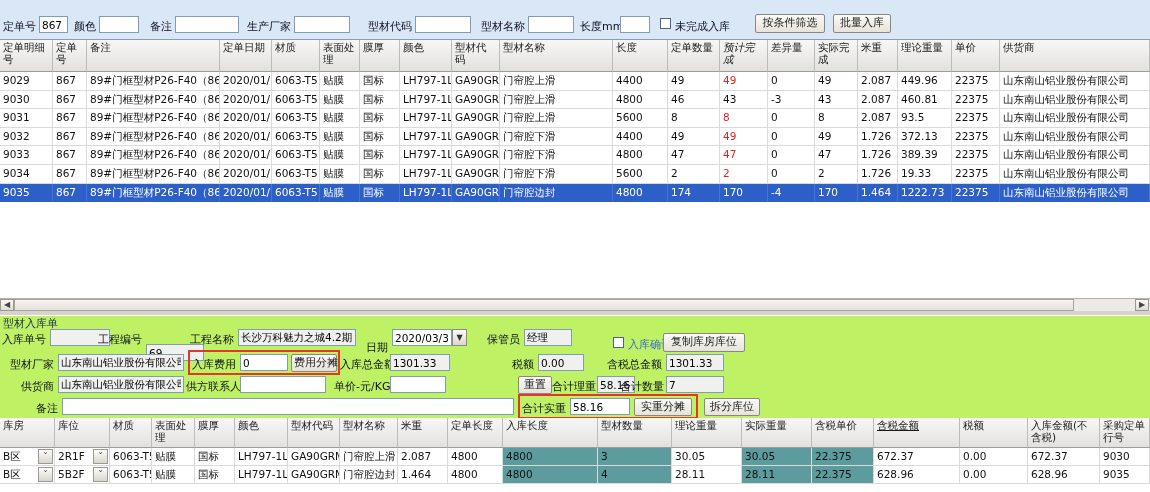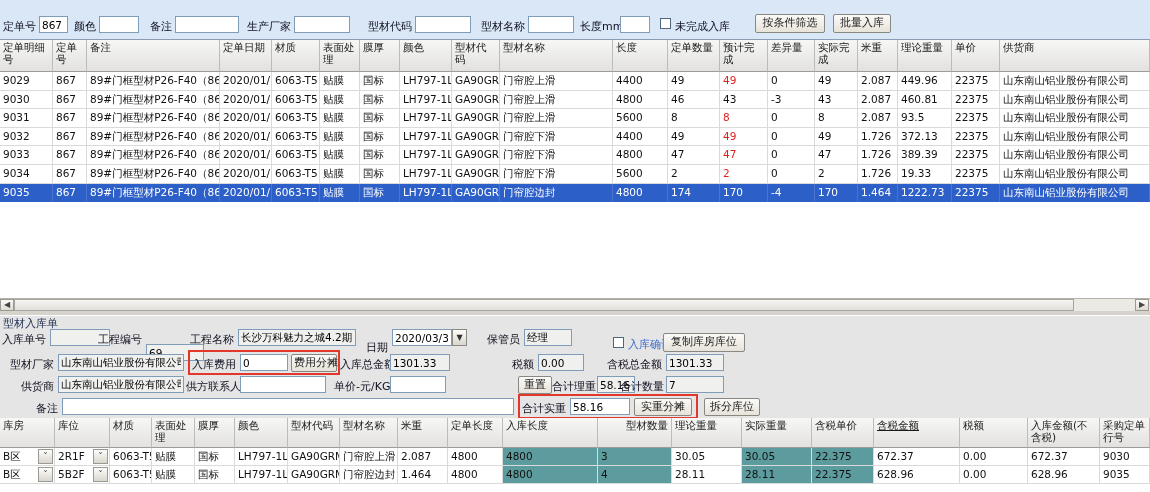--- a/index.html
+++ b/index.html
@@ -25,21 +25,21 @@
 .t2 .trow{height:18px}
 .tc{flex:none;border-right:1px solid #dadada;border-bottom:1px solid #dadada;font-size:10.5px;line-height:17px;padding:0 3px;white-space:nowrap;overflow:hidden;position:relative}
 .sel{background:#2d5fc8;color:#fff}
 .sel .tc{border-right-color:#4a74d2;border-bottom-color:#2d5fc8}
 .red span{color:#e02222}
 .teal{background:#5d9c9e}
 .ddb{position:absolute;right:1px;top:1px;width:15px;height:15px;background:linear-gradient(#fdfdfc,#d9d6cd);border:1px solid #9a9a92;font-size:9px;line-height:13px;text-align:center;color:#333}
 .hscroll{position:absolute;left:0;top:298px;width:1150px;height:13px;background:#eceae5;border-top:1px solid #b5b2ac}
 .sarrow{position:absolute;top:0;width:14px;height:12px;background:linear-gradient(#fafaf8,#dedbd2);border:1px solid #9a9a92;font-size:8px;line-height:10px;text-align:center;color:#444}
 .sthumb{position:absolute;top:0;left:14px;width:1060px;height:12px;background:linear-gradient(#f6f5f2,#e3e0d8);border:1px solid #a8a59e}
-.form-panel{position:absolute;left:0;top:315px;width:1150px;height:103px;background:#e5e5e5;border-top:1px solid #fdfdfd}
+.form-panel{position:absolute;left:0;top:315px;width:1150px;height:103px;background:#bef264;border-top:1px solid #fdfdfd}
 .ddbtn{position:absolute;width:15px;height:17px;background:linear-gradient(#fdfdfc,#d9d6cd);border:1px solid #8a8a84;font-size:8px;line-height:15px;text-align:center;color:#333}
 .blue-lb{color:#3e6ccc}
 </style>
 </head>
 <body>
 
 <div class="app">
 
   <div class="top-panel">
 
@@ -71,21 +71,21 @@
         <div class="hc" style="width: 133px;">备注</div>
         <div class="hc" style="width: 52px;">定单日期</div>
         <div class="hc" style="width: 48px;">材质</div>
         <div class="hc" style="width: 40px;">表面处理</div>
         <div class="hc" style="width: 40px;">膜厚</div>
         <div class="hc" style="width: 52px;">颜色</div>
         <div class="hc" style="width: 48px;">型材代码</div>
         <div class="hc" style="width: 113px;">型材名称</div>
         <div class="hc" style="width: 55px;">长度</div>
         <div class="hc" style="width: 52px;">定单数量</div>
-        <div class="hc" style="width: 48px;">预计完成</div>
+        <div class="hc" style="width: 48px; font-style: italic;">预计完成</div>
         <div class="hc" style="width: 47px;">差异量</div>
         <div class="hc" style="width: 43px;">实际完成</div>
         <div class="hc" style="width: 40px;">米重</div>
         <div class="hc" style="width: 54px;">理论重量</div>
         <div class="hc" style="width: 48px;">单价</div>
         <div class="hc" style="width: 150px;">供货商</div>
       </div>
       <div>
         <div class="trow">
           <div class="tc" style="width: 53px;"><span>9029</span></div>
@@ -301,21 +301,21 @@
         <div class="hc" style="width: 55px;">库位</div>
         <div class="hc" style="width: 42px;">材质</div>
         <div class="hc" style="width: 43px;">表面处理</div>
         <div class="hc" style="width: 40px;">膜厚</div>
         <div class="hc" style="width: 53px;">颜色</div>
         <div class="hc" style="width: 52px;">型材代码</div>
         <div class="hc" style="width: 58px;">型材名称</div>
         <div class="hc" style="width: 50px;">米重</div>
         <div class="hc" style="width: 55px;">定单长度</div>
         <div class="hc" style="width: 95px;">入库长度</div>
-        <div class="hc" style="width: 74px; text-align: right;">型材数量</div>
+        <div class="hc" style="width: 74px;">型材数量</div>
         <div class="hc" style="width: 70px;">理论重量</div>
         <div class="hc" style="width: 70px;">实际重量</div>
         <div class="hc" style="width: 62px;">含税单价</div>
         <div class="hc" style="width: 86px; text-decoration: underline;">含税金额</div>
         <div class="hc" style="width: 68px;">税额</div>
         <div class="hc" style="width: 72px;">入库金额(不含税)</div>
         <div class="hc" style="width: 50px;">采购定单行号</div>
       </div>
       <div>
         <div class="trow">

